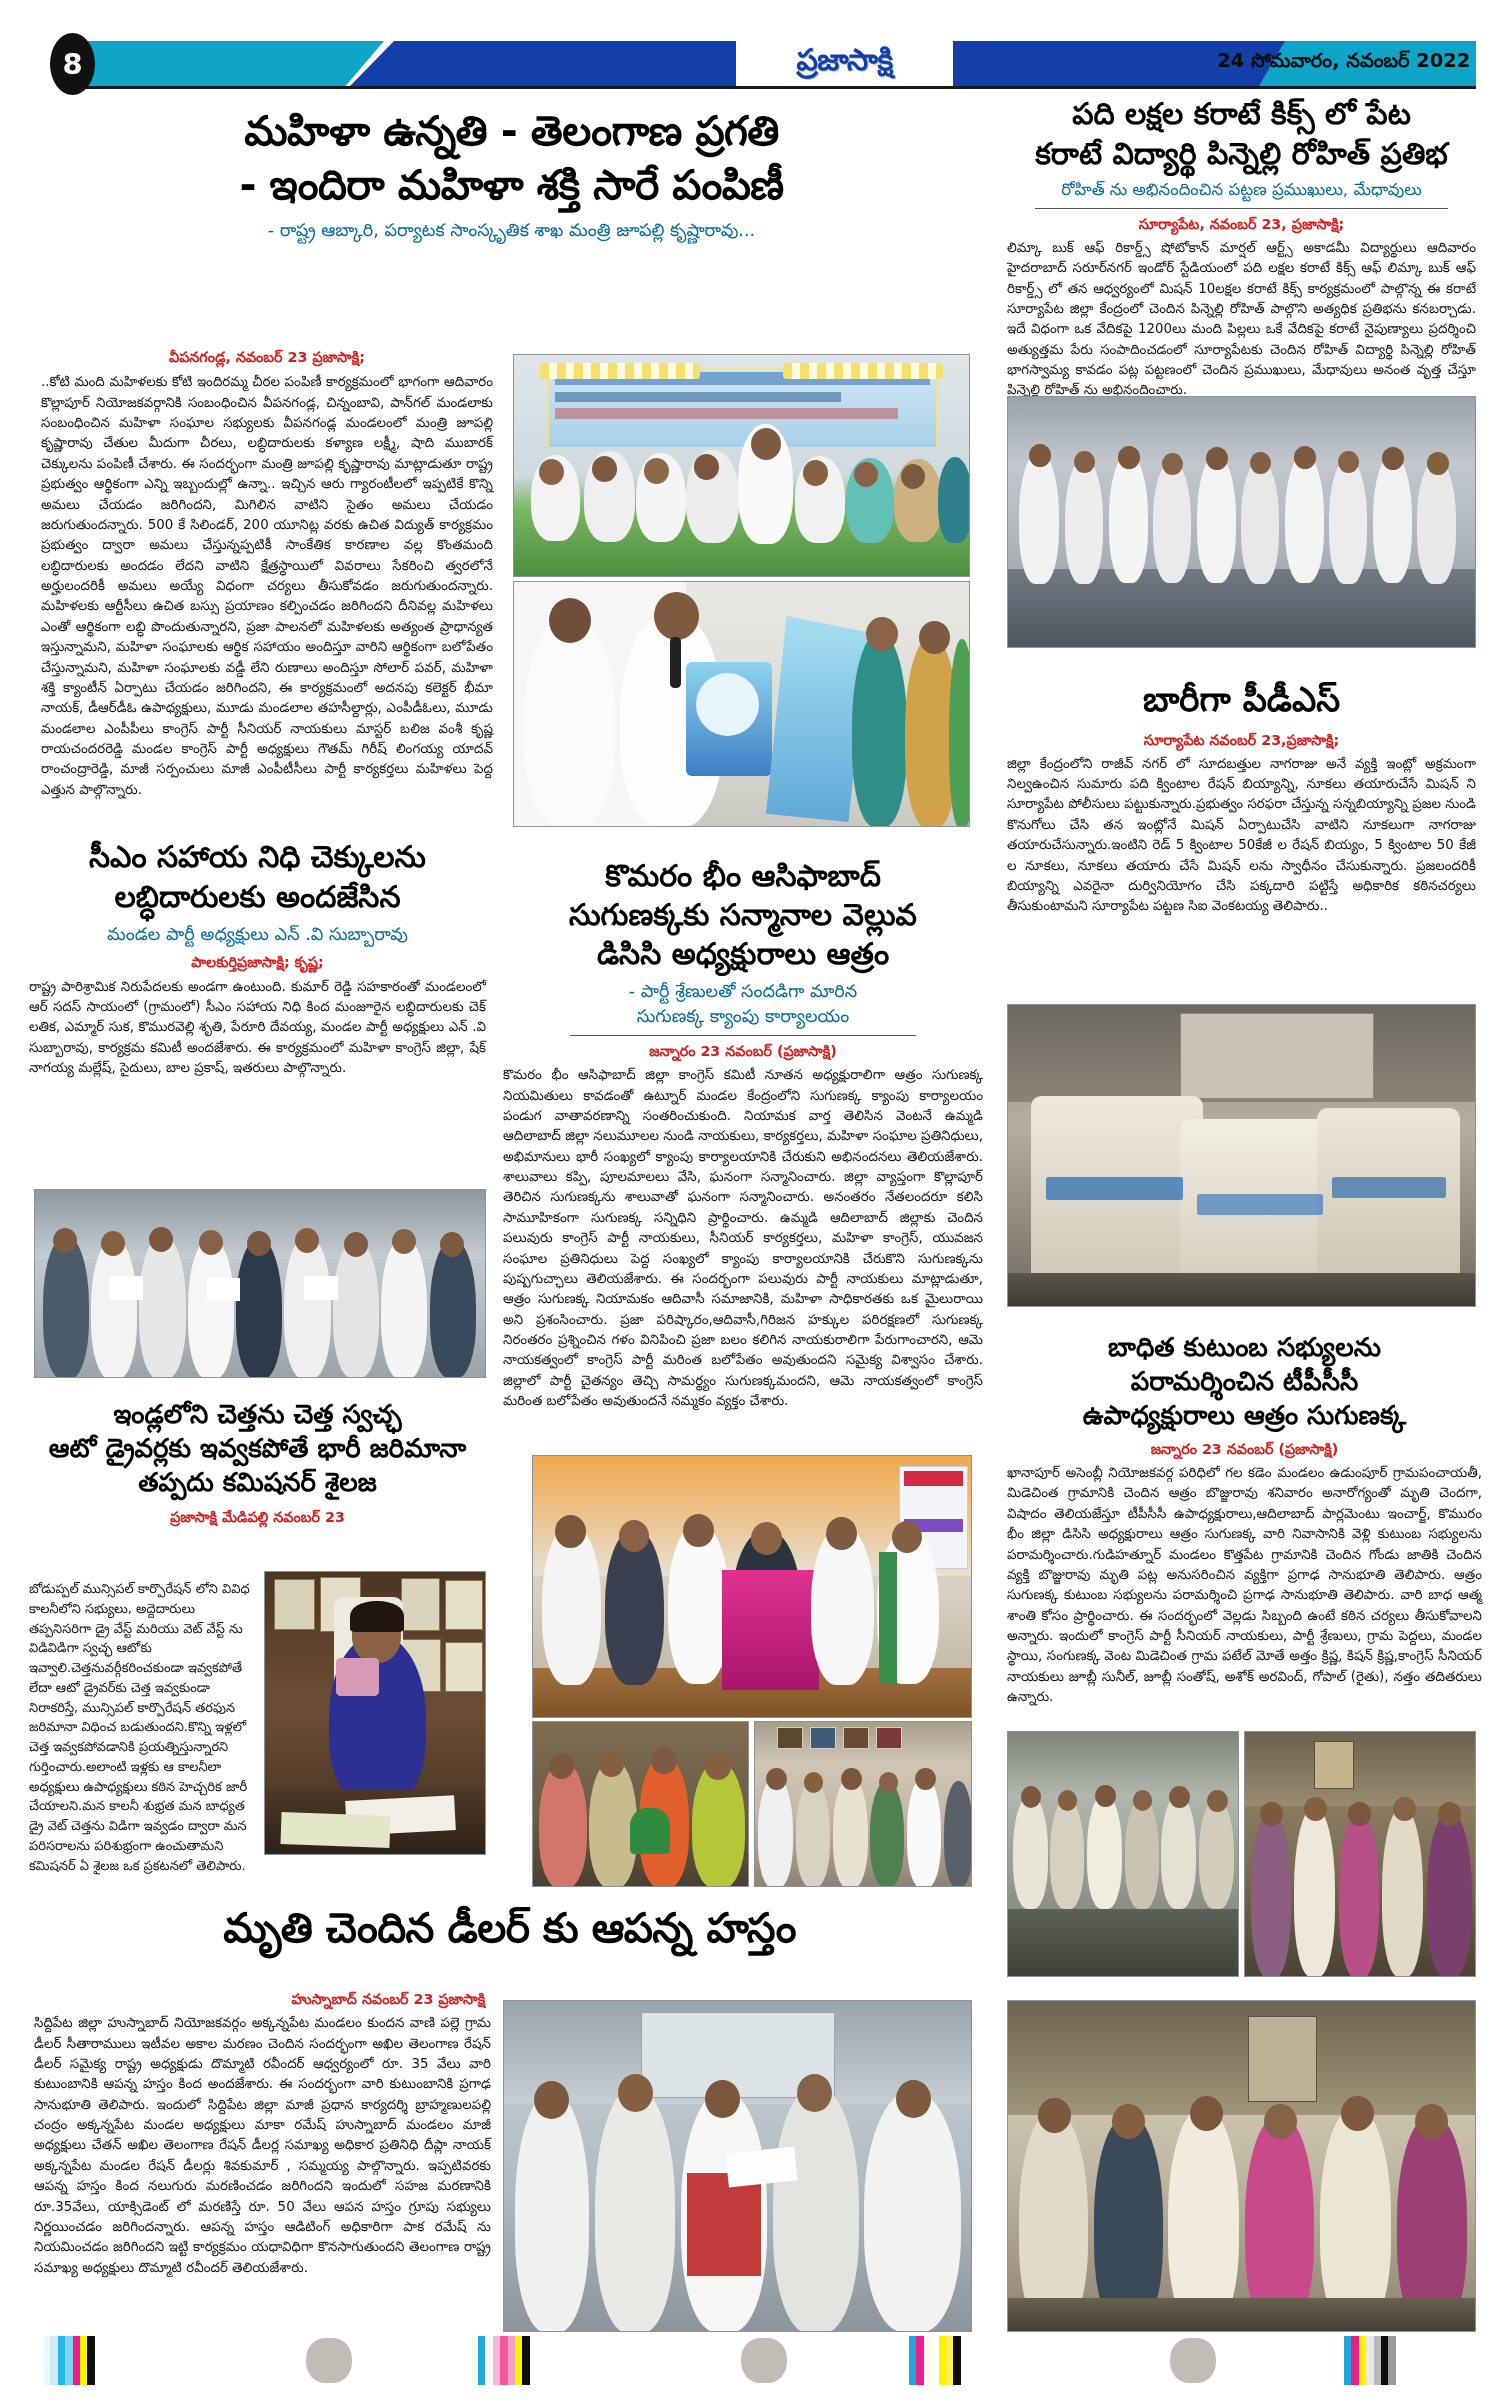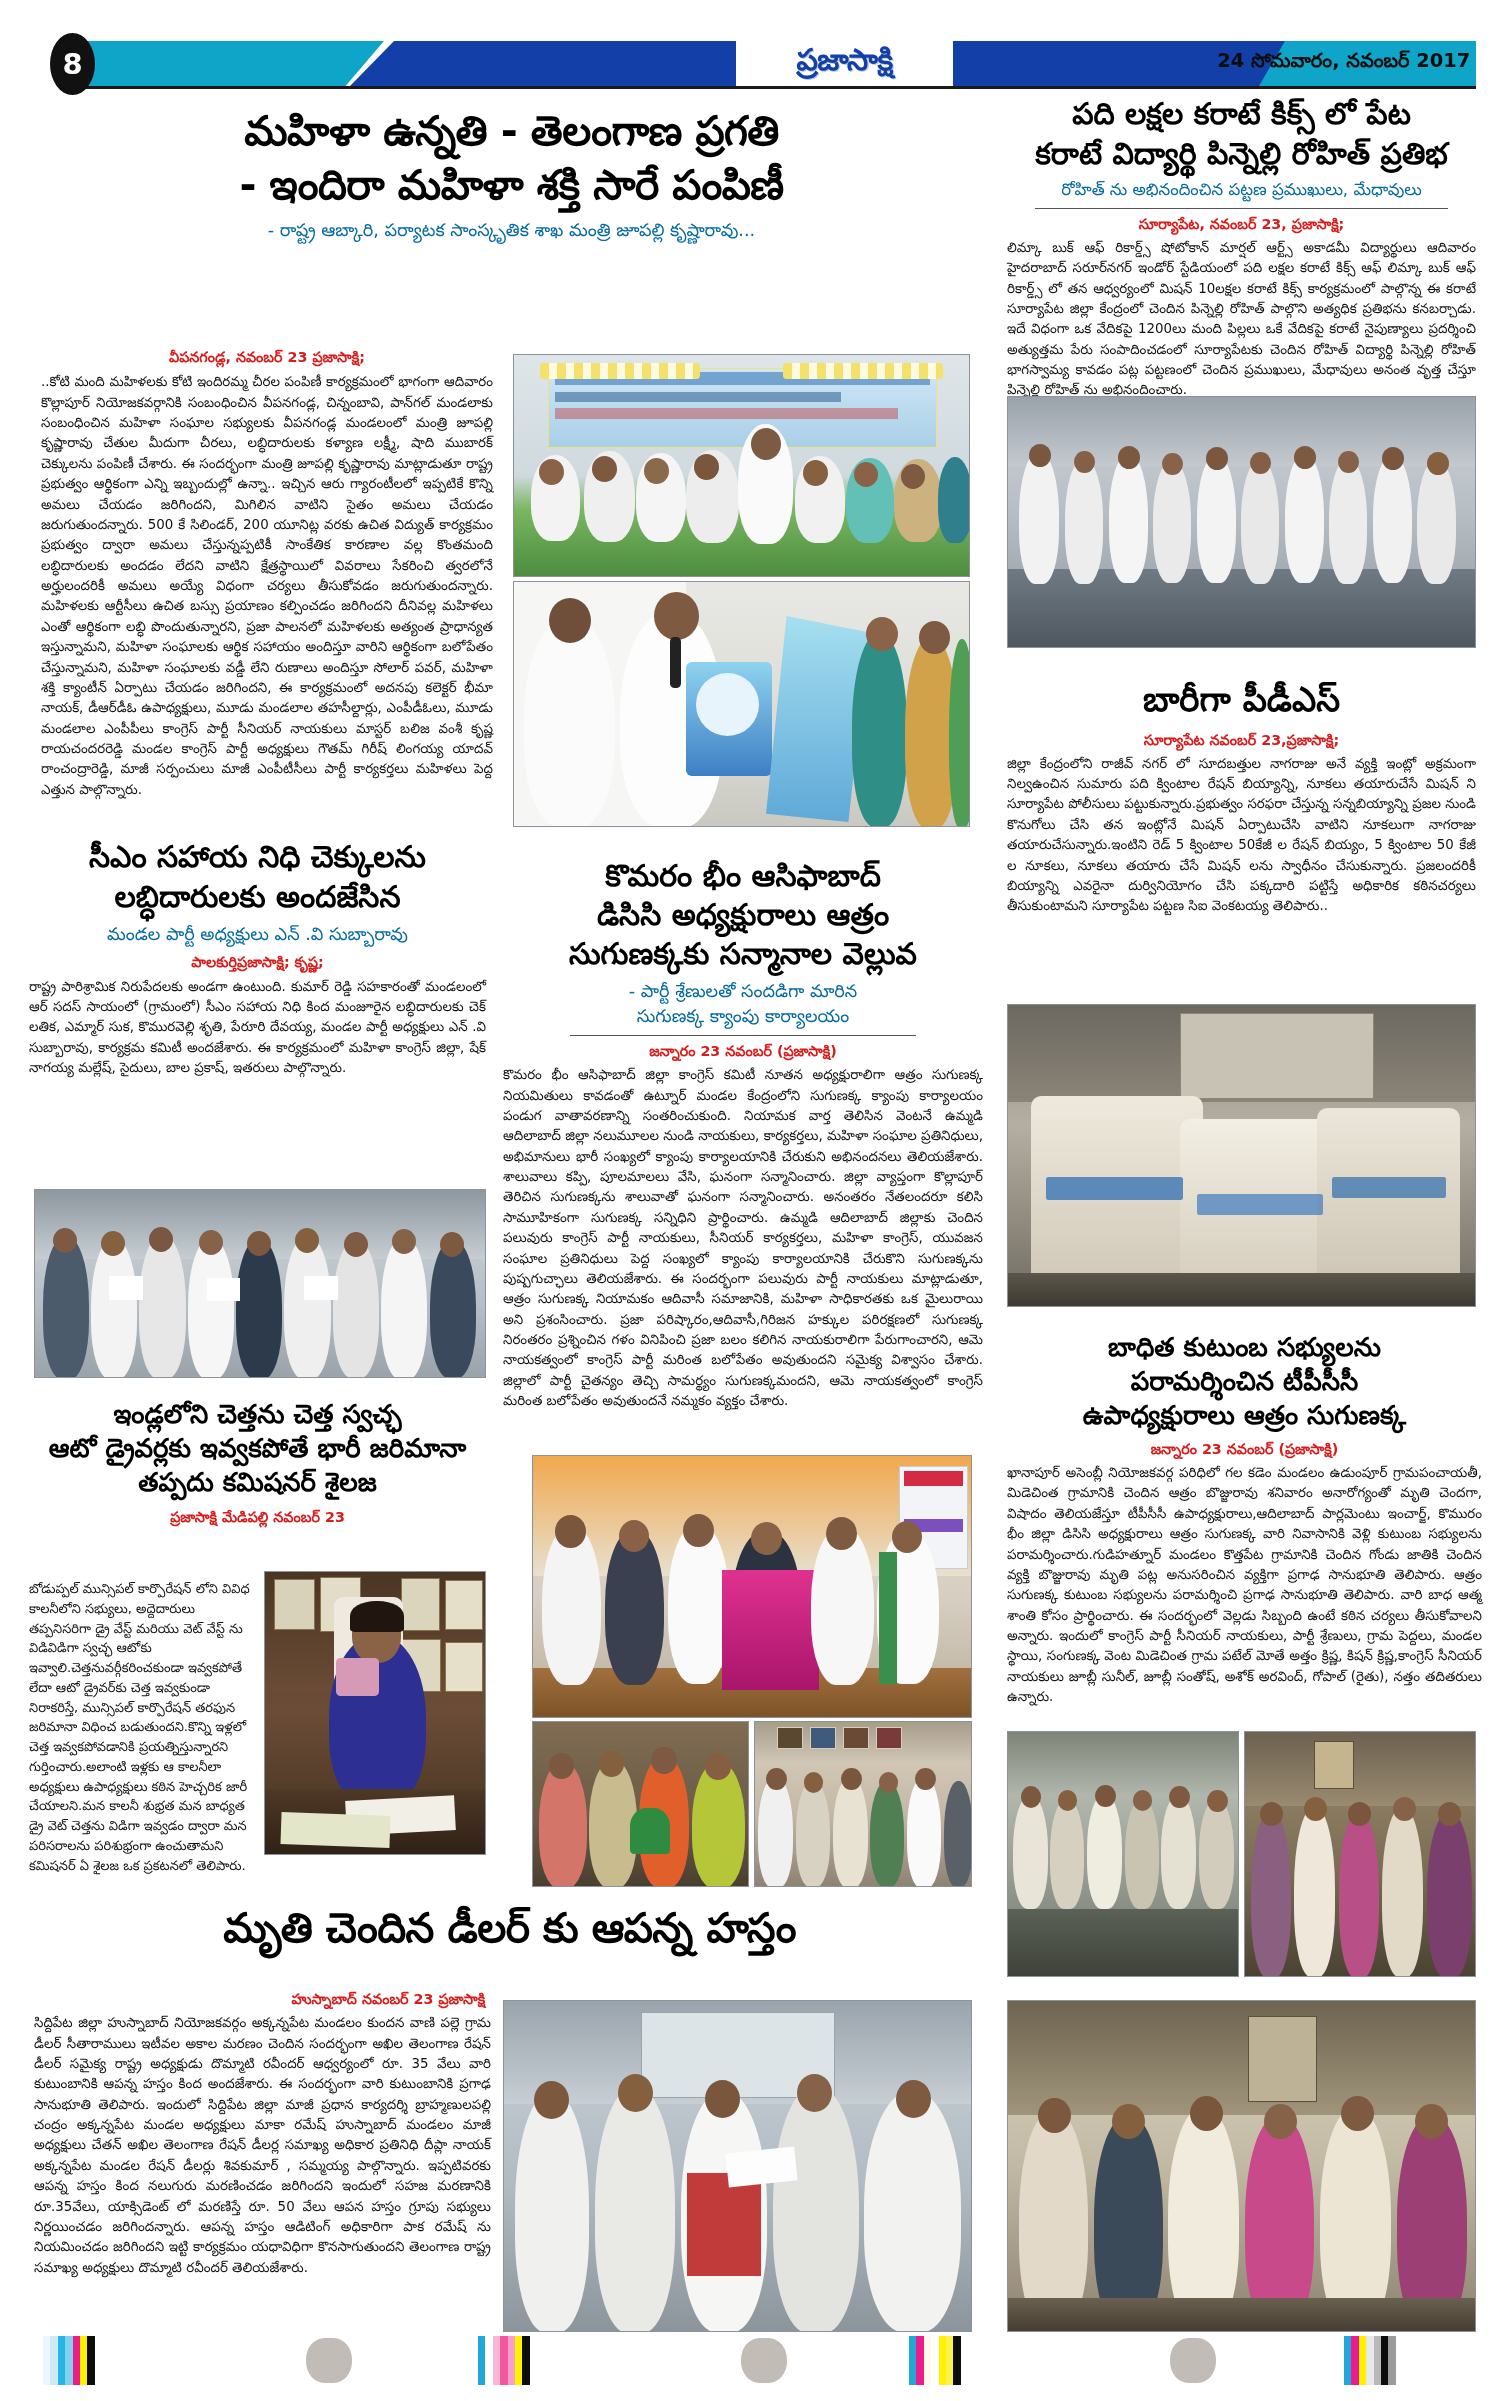--- a/index.html
+++ b/index.html
@@ -171,21 +171,21 @@
 <div class="page">
 
   <div class="masthead">
     <div class="mh-band mh-cyan-left"></div>
     <div class="mh-band mh-blue-left"></div>
     <div class="mh-band mh-blue-right"></div>
     <div class="mh-band mh-cyan-right"></div>
     <div class="mh-logo-box">
       <span class="mh-logo-text">ప్రజాసాక్షి</span>
     </div>
-    <div class="mh-date">24 సోమవారం, నవంబర్ 2017</div>
+    <div class="mh-date">24 సోమవారం, నవంబర్ 2022</div>
   </div>
   <div class="page-num-badge">
     <span>8</span>
   </div>
   <div class="mh-rule"></div>
 
   <div class="col" style="left:40px; top:107px; width:943px;">
     <div class="hl hl-xxl">మహిళా ఉన్నతి - తెలంగాణ ప్రగతి</div>
     <div class="hl hl-xxl" style="margin-top:5.7px;">- ఇందిరా మహిళా శక్తి సారే పంపిణీ</div>
     <div class="subhead" style="margin-top:9.1px; font-size:17.7px;">- రాష్ట్ర ఆబ్కారి, పర్యాటక సాంస్కృతిక శాఖ మంత్రి జూపల్లి కృష్ణారావు...</div>
@@ -325,22 +325,22 @@
     <div class="ph-layer" style="left:309px;top:42px;width:24px;height:25px;border-radius:50%;background:#7e5b42;"></div>
     <div class="ph-layer" style="left:357px;top:39px;width:24px;height:25px;border-radius:50%;background:#866247;"></div>
     <div class="ph-layer" style="left:405px;top:42px;width:24px;height:25px;border-radius:50%;background:#7c593f;"></div>
     <div class="ph-layer" style="left:74px;top:86px;width:34px;height:24px;background:#fff;"></div>
     <div class="ph-layer" style="left:172px;top:88px;width:33px;height:23px;background:#fff;"></div>
     <div class="ph-layer" style="left:269px;top:86px;width:34px;height:24px;background:#fff;"></div>
   </div>
 
   <div class="col" style="left:503px; top:858px; width:480px;">
     <div class="hl hl-lg">కొమరం భీం ఆసిఫాబాద్</div>
+    <div class="hl hl-lg" style="margin-top:3.4px;">సుగుణక్కకు సన్మానాల వెల్లువ</div>
     <div class="hl hl-lg" style="margin-top:3.4px;">డిసిసి అధ్యక్షురాలు ఆత్రం</div>
-    <div class="hl hl-lg" style="margin-top:3.4px;">సుగుణక్కకు సన్మానాల వెల్లువ</div>
     <div class="subhead" style="margin-top:9.1px; font-size:17.7px;">- పార్టీ శ్రేణులతో సందడిగా మారిన</div>
     <div class="subhead" style="margin-top:2.3px; font-size:17.7px;">సుగుణక్క క్యాంపు కార్యాలయం</div>
     <div class="hrule hrule-thin" style="margin-top:6.9px; width:72%;"></div>
     <div class="dateline">జన్నారం 23 నవంబర్ (ప్రజాసాక్షి)</div>
     <div class="body-text" style="margin-top:4.6px;">కొమరం భీం ఆసిఫాబాద్ జిల్లా కాంగ్రెస్ కమిటీ నూతన అధ్యక్షురాలిగా ఆత్రం సుగుణక్క నియమితులు కావడంతో ఉట్నూర్ మండల కేంద్రంలోని సుగుణక్క క్యాంపు కార్యాలయం పండుగ వాతావరణాన్ని సంతరించుకుంది. నియామక వార్త తెలిసిన వెంటనే ఉమ్మడి ఆదిలాబాద్ జిల్లా నలుమూలల నుండి నాయకులు, కార్యకర్తలు, మహిళా సంఘాల ప్రతినిధులు, అభిమానులు భారీ సంఖ్యలో క్యాంపు కార్యాలయానికి చేరుకుని అభినందనలు తెలియజేశారు. శాలువాలు కప్పి, పూలమాలలు వేసి, ఘనంగా సన్మానించారు. జిల్లా వ్యాప్తంగా కొల్లాపూర్ తెరిచిన సుగుణక్కను శాలువాతో ఘనంగా సన్మానించారు. అనంతరం నేతలందరూ కలిసి సామూహికంగా సుగుణక్క సన్నిధిని ప్రార్థించారు. ఉమ్మడి ఆదిలాబాద్ జిల్లాకు చెందిన పలువురు కాంగ్రెస్ పార్టీ నాయకులు, సీనియర్ కార్యకర్తలు, మహిళా కాంగ్రెస్, యువజన సంఘాల ప్రతినిధులు పెద్ద సంఖ్యలో క్యాంపు కార్యాలయానికి చేరుకొని సుగుణక్కను పుష్పగుచ్ఛాలు తెలియజేశారు. ఈ సందర్భంగా పలువురు పార్టీ నాయకులు మాట్లాడుతూ, ఆత్రం సుగుణక్క నియామకం ఆదివాసీ సమాజానికి, మహిళా సాధికారతకు ఒక మైలురాయి అని ప్రశంసించారు. ప్రజా పరిష్కారం,ఆదివాసీ,గిరిజన హక్కుల పరిరక్షణలో సుగుణక్క నిరంతరం ప్రశ్నించిన గళం వినిపించి ప్రజా బలం కలిగిన నాయకురాలిగా పేరుగాంచారని, ఆమె నాయకత్వంలో కాంగ్రెస్ పార్టీ మరింత బలోపేతం అవుతుందని సమైక్య విశ్వాసం చేశారు. జిల్లాలో పార్టీ చైతన్యం తెచ్చి సామర్థ్యం సుగుణక్కమందని, ఆమె నాయకత్వంలో కాంగ్రెస్ మరింత బలోపేతం అవుతుందనే నమ్మకం వ్యక్తం చేశారు.</div>
   </div>
 
   <div class="photo" style="position:absolute; left:532px; top:1455px; width:440px; height:263px;">
     <div class="ph-layer" style="inset:0; background:linear-gradient(#e6e0d2 0%,#d6cec0 55%,#b8ae9c 100%);"></div>
     <div class="ph-layer" style="left:0;top:0;width:440px;height:120px;background:linear-gradient(#f0a84e,#e8e0cf);"></div>

